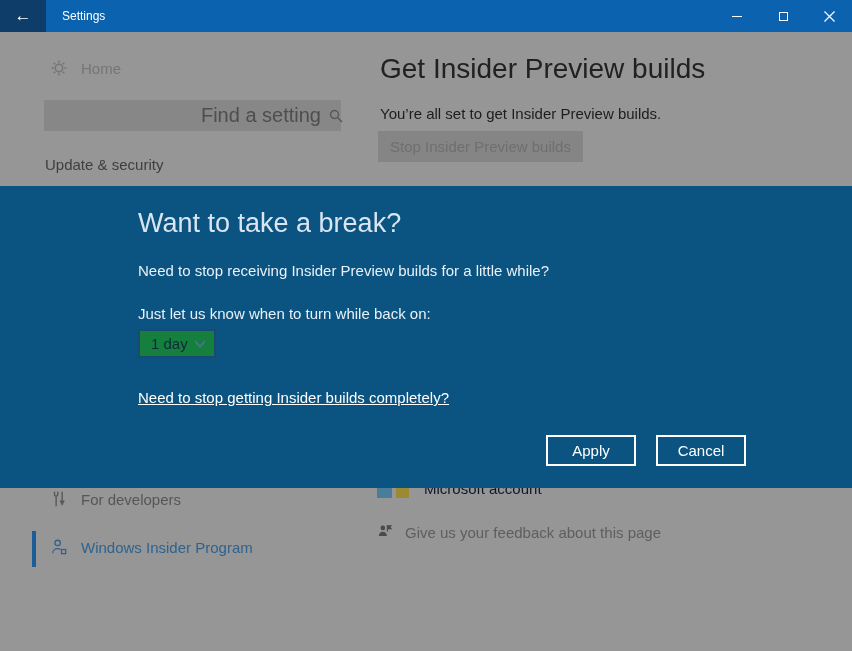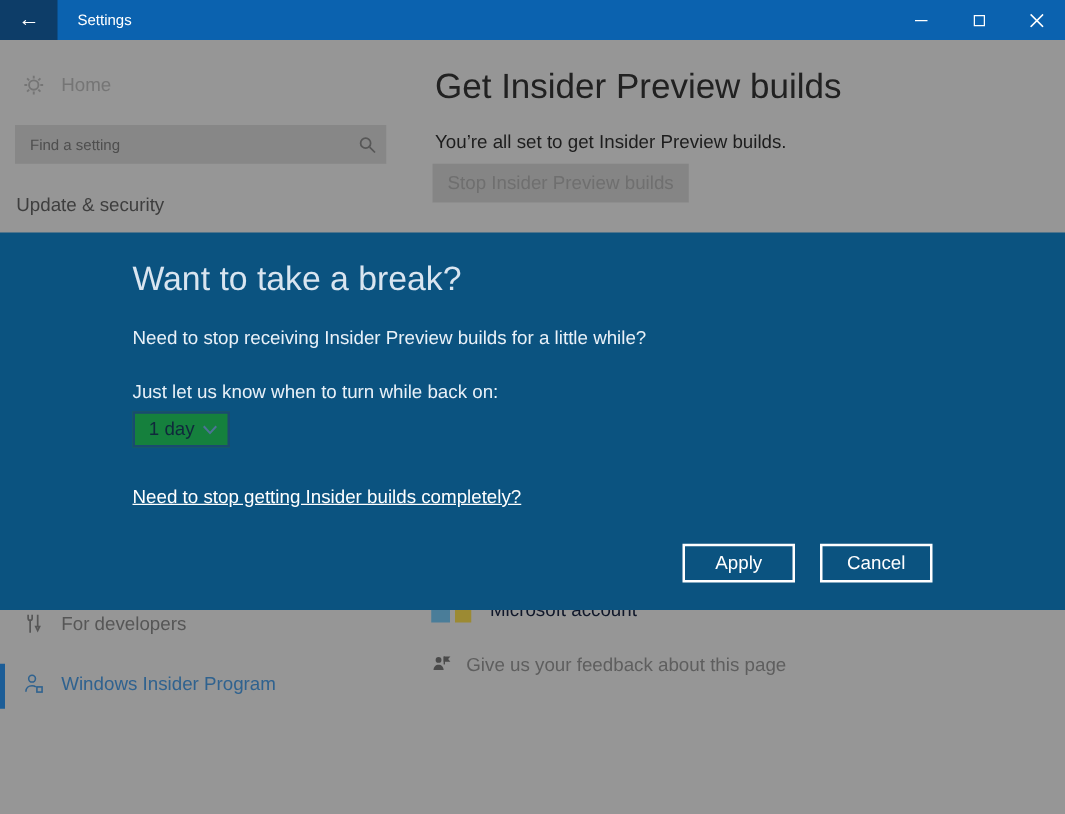--- a/index.html
+++ b/index.html
@@ -30,32 +30,33 @@
   .window-controls { position: absolute; top: 0; right: 0; height: 32px; display: flex; }
   .win-btn {
     width: 46px; height: 32px;
     display: flex; align-items: center; justify-content: center;
     cursor: pointer;
   }
   .glyph-min { width: 10px; height: 1px; background: #fff; }
   .glyph-max { width: 9px; height: 9px; border: 1px solid #fff; }
 
   
-  .abs { position: absolute; }
+  .abs { position: absolute; margin-left: 32px; }
   .row { display: flex; align-items: center; }
 
   .home-row { left: 18px; top: 59px; gap: 13px; color: #757575; font-size: 15px; cursor: pointer; }
   .search-box {
     left: 12px; top: 100px; width: 297px; height: 31px;
     background: #878787; display: flex; align-items: center;
   }
   .search-input {
     flex: 1; height: 100%; background: transparent; border: none; outline: none;
-    padding: 0 8px 0 12px; font-size: 12px; color: #4e4e4e;
+    padding: 0 8px 0 12px; font-size: 20px; color: #4e4e4e;
     font-family: "Liberation Sans", "DejaVu Sans", sans-serif;
+    text-align: right;
   }
   .search-input::placeholder { color: #4e4e4e; opacity: 1; }
   .search-icon-wrap { width: 30px; display: flex; justify-content: center; }
   .category-label { left: 13px; top: 156px; font-size: 15px; color: #3e3e3e; }
 
   .page-heading { left: 348px; top: 53px; font-size: 28px; font-weight: 300; color: #212121; }
   .status-text { left: 348px; top: 105px; font-size: 15px; color: #1d1d1d; }
   .stop-btn {
     left: 346px; top: 131px; width: 205px; height: 31px;
     background: #858585; border: none; color: #6f6f6f; font-size: 15px;

